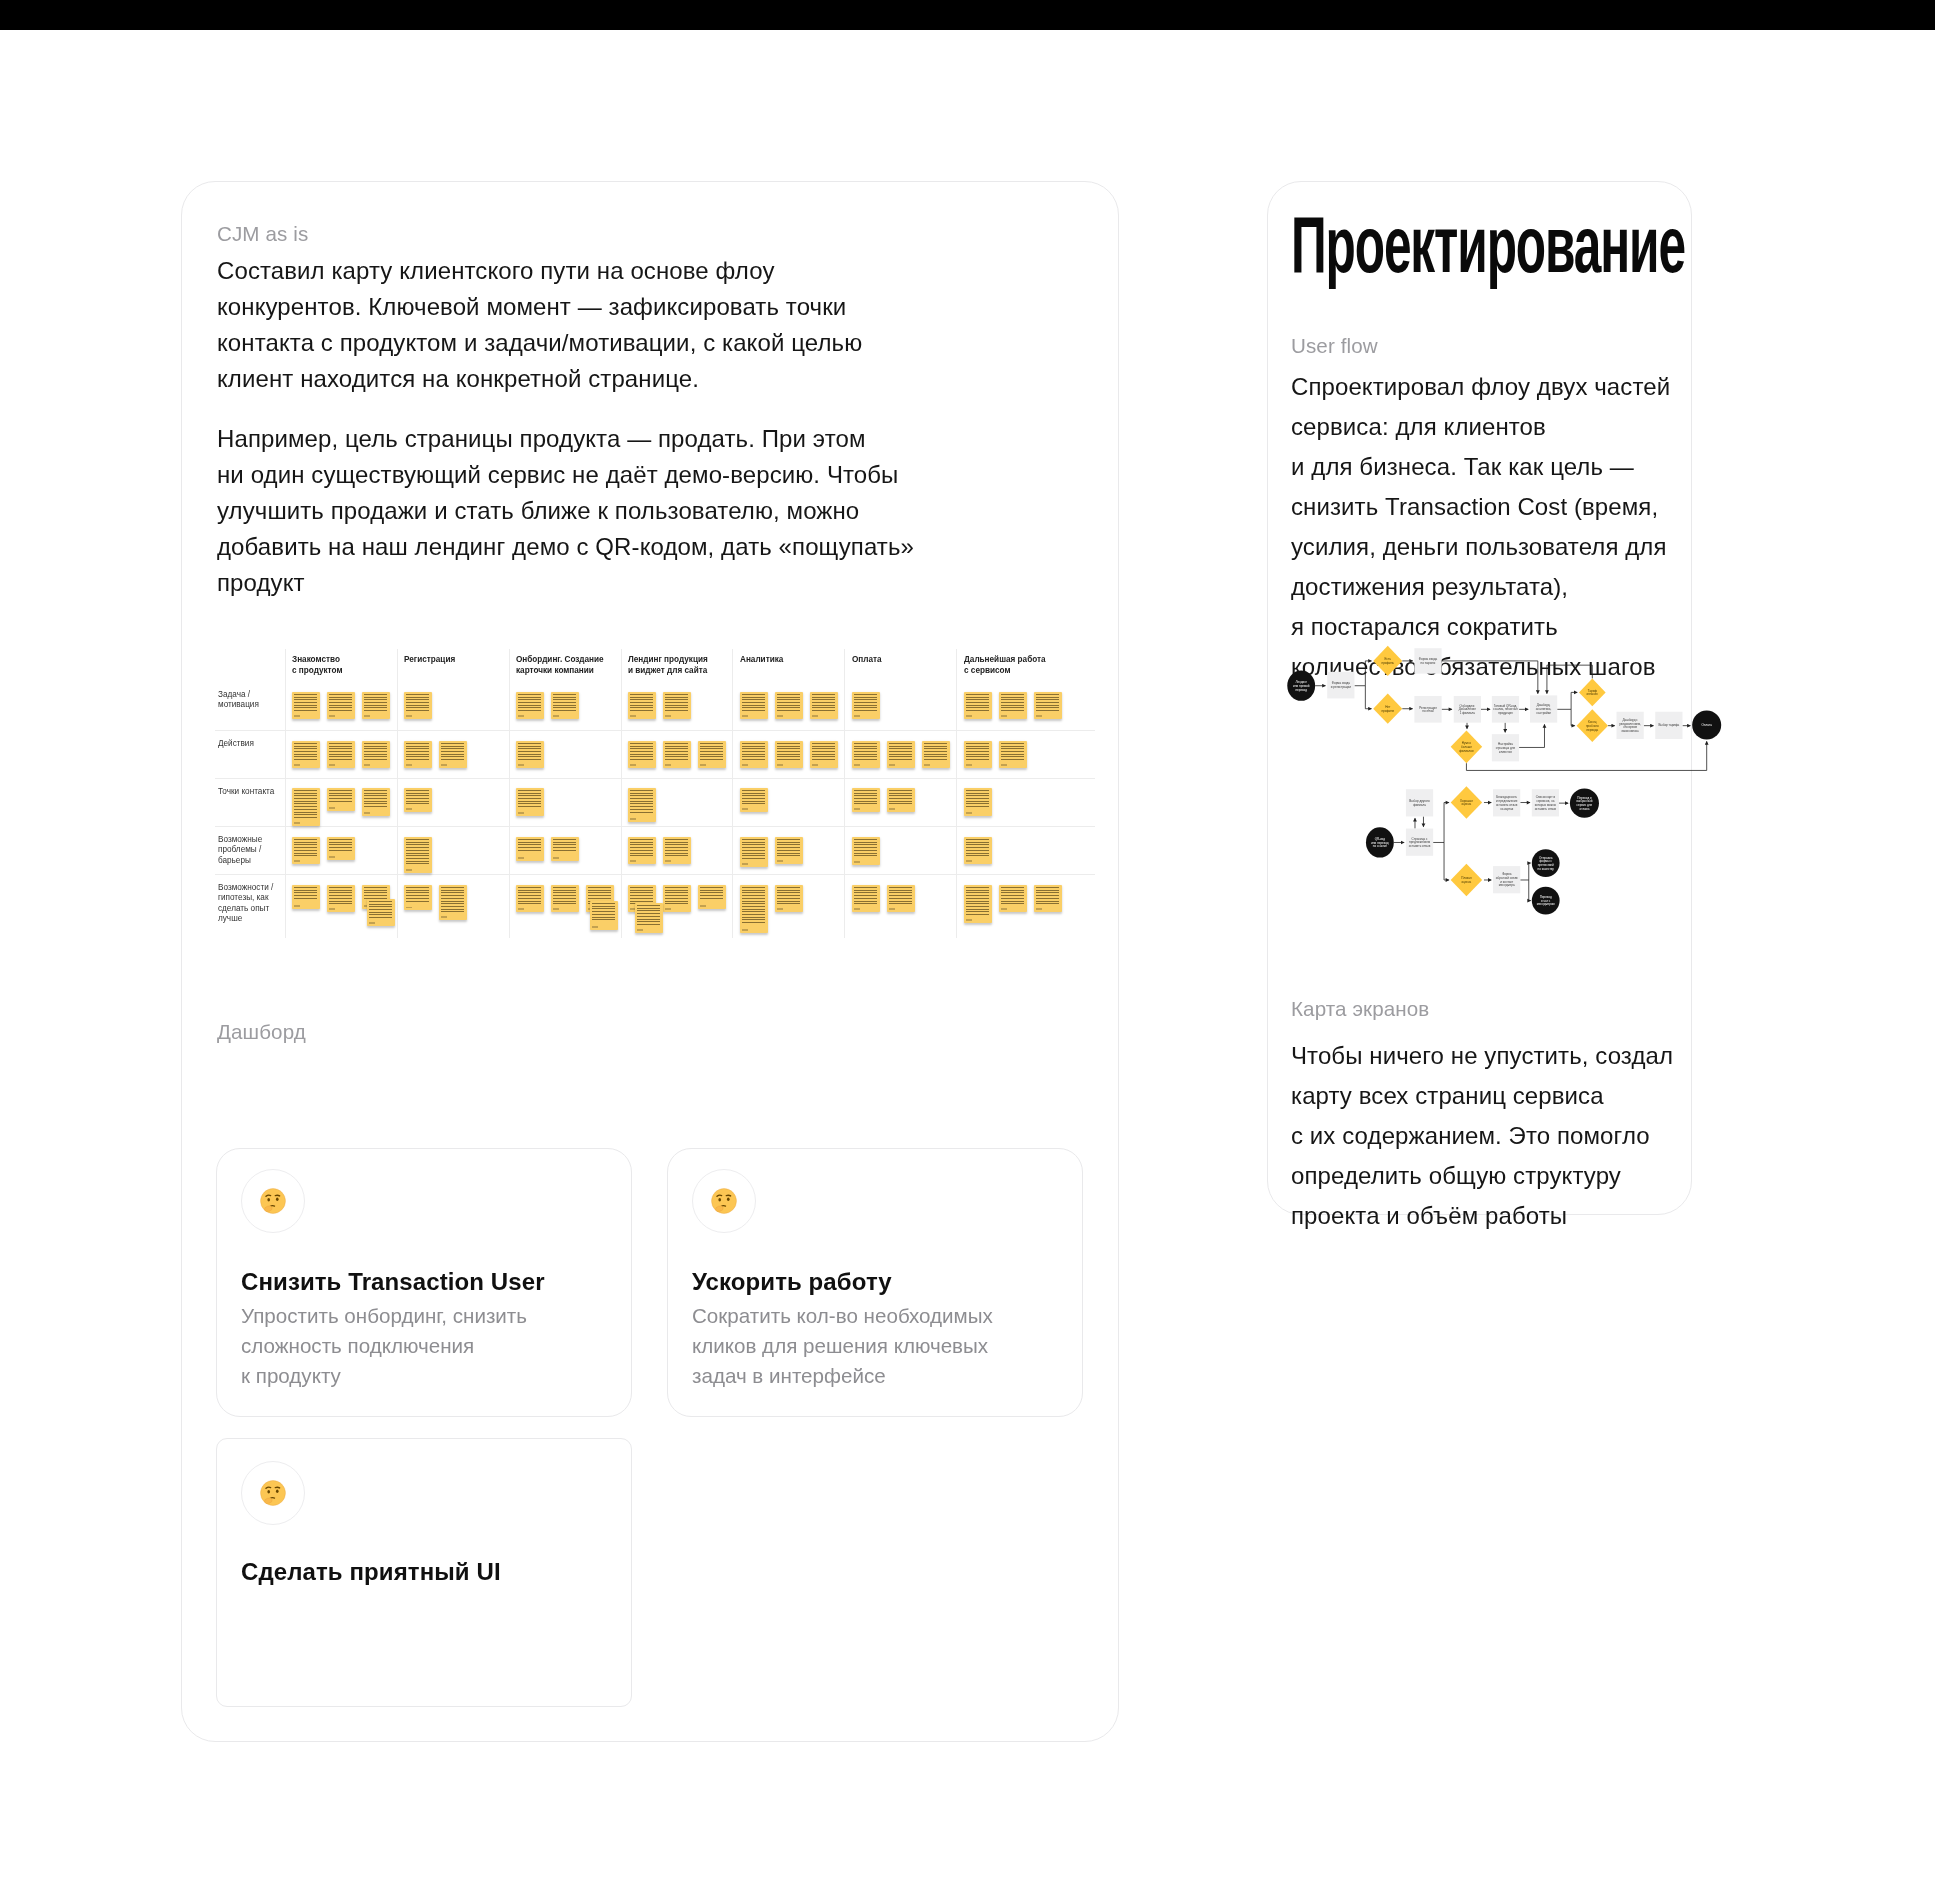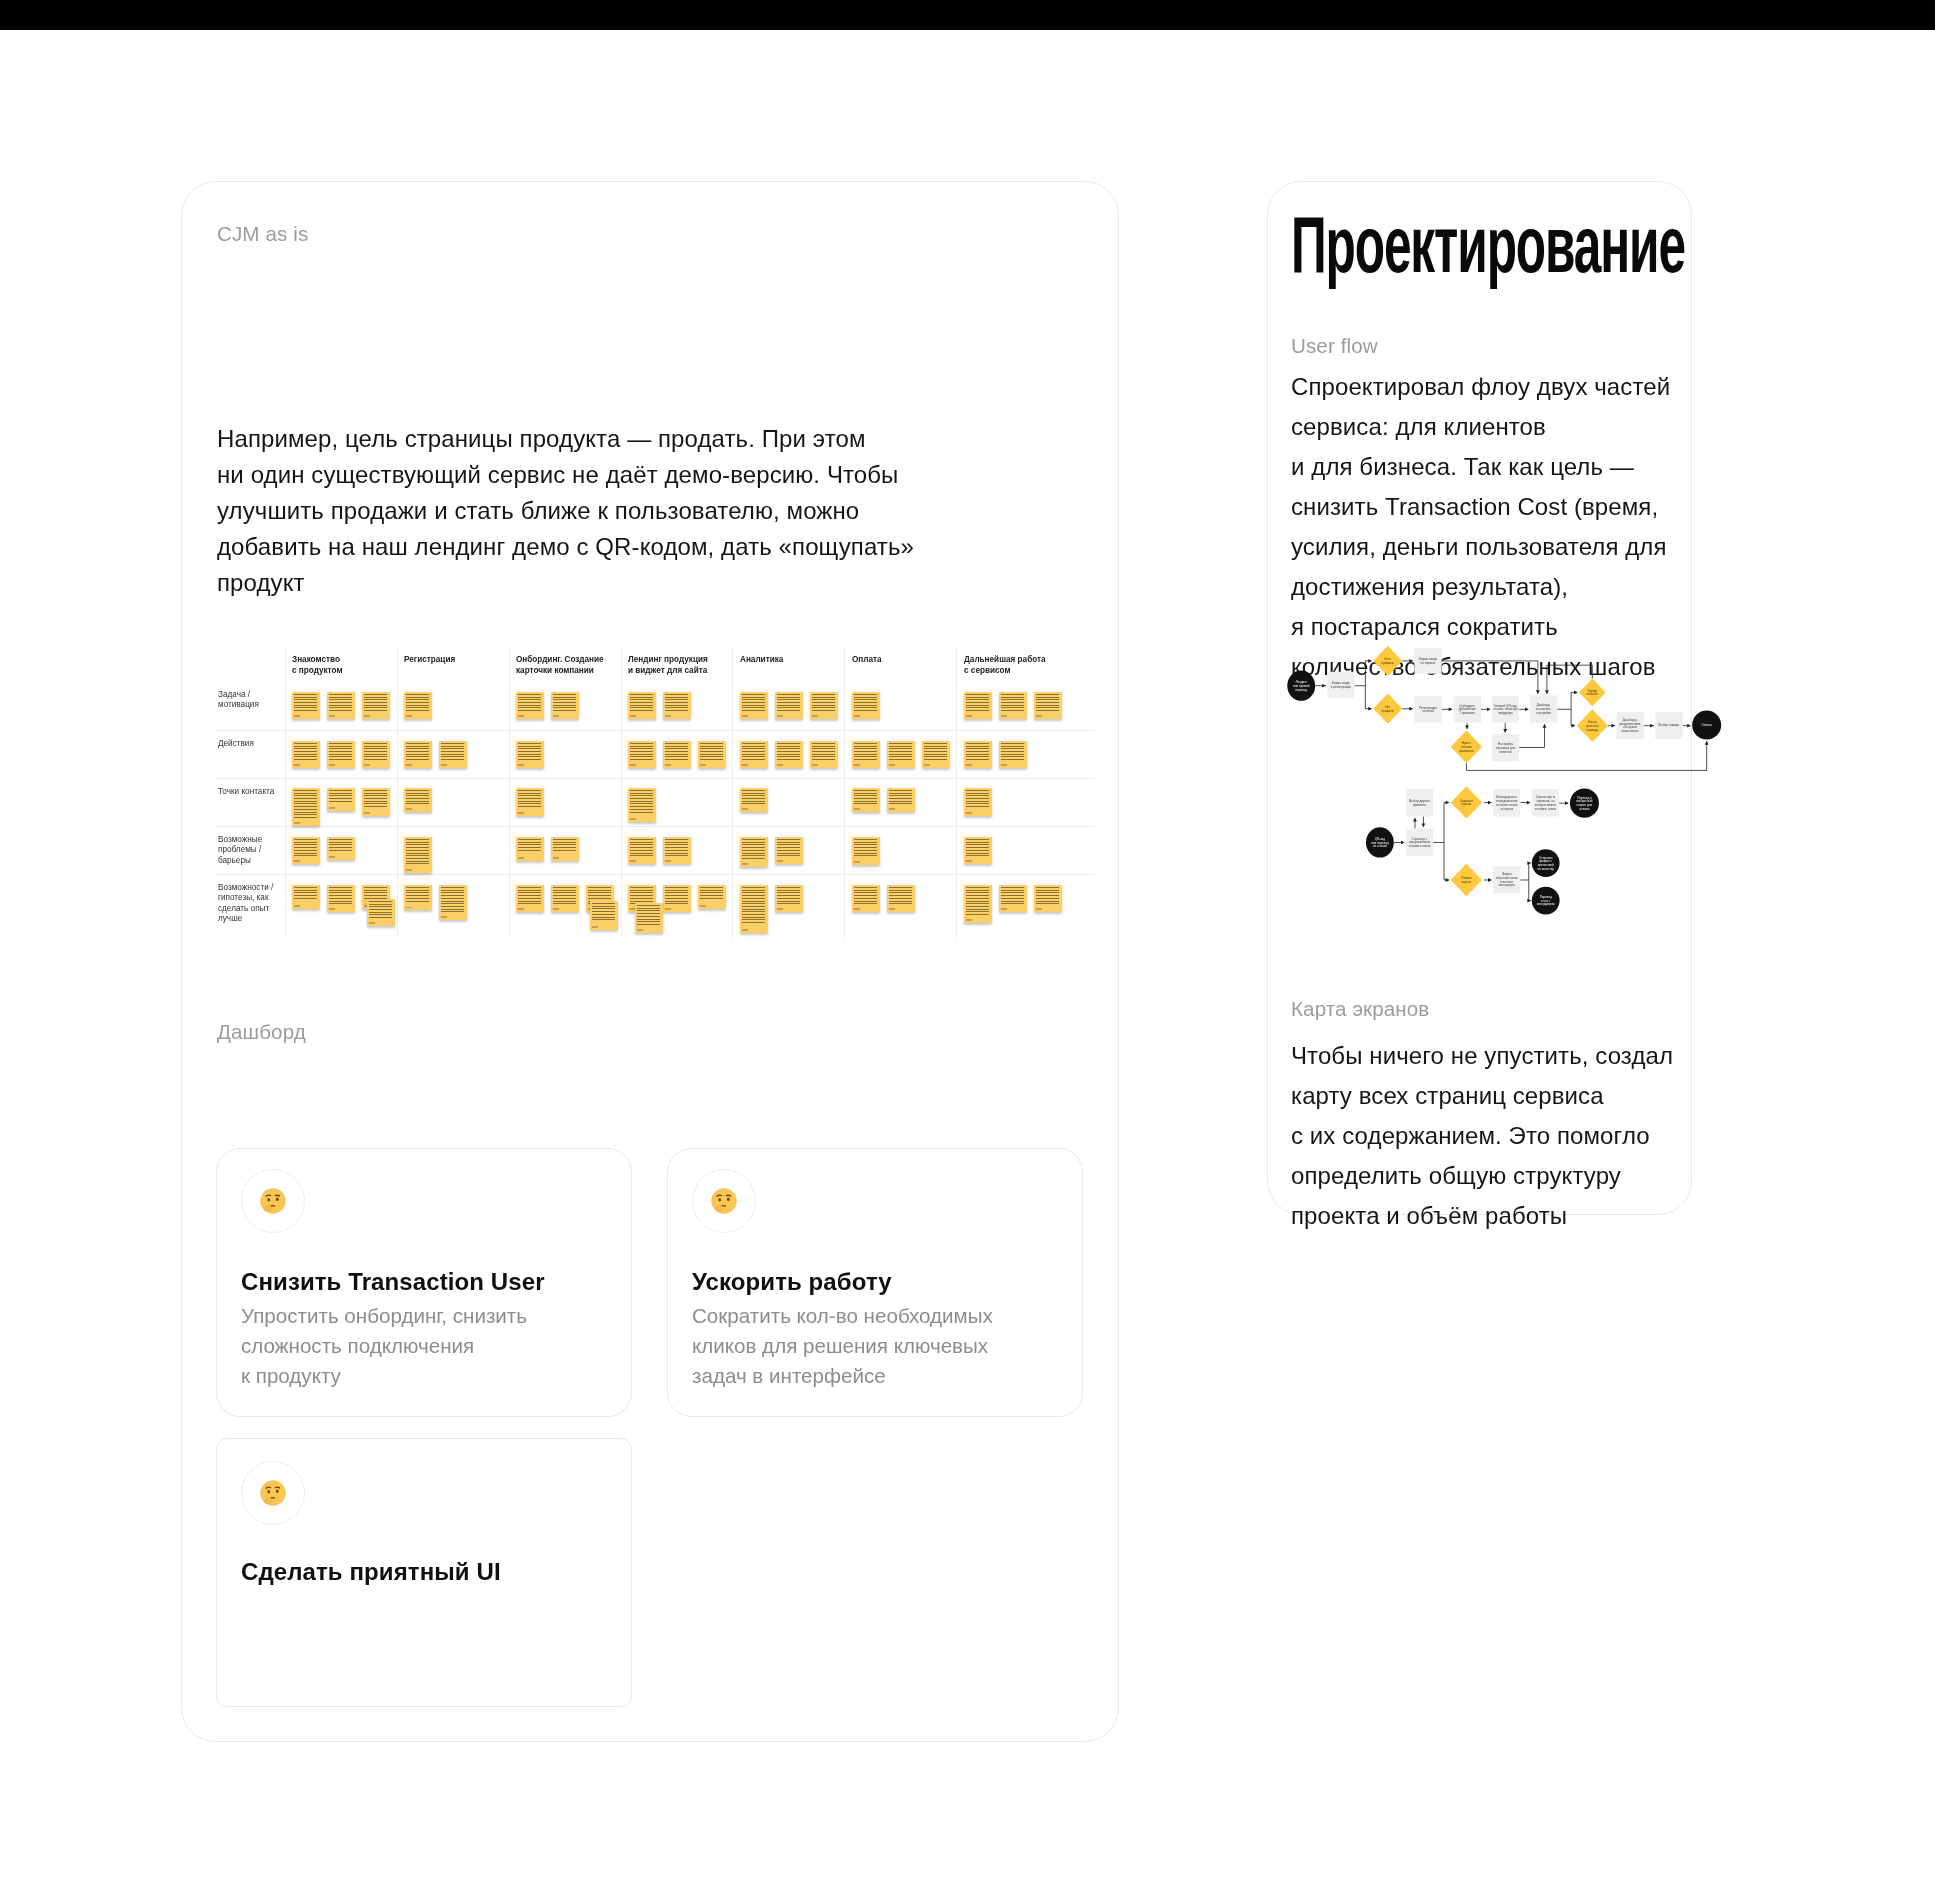--- a/index.html
+++ b/index.html
@@ -66,20 +66,24 @@
   #flow-svg { position:absolute; left:9px; top:454px; width:466px; height:327px; }
   #flow-svg text { font-family:"Liberation Sans", sans-serif; }
 </style>
 </head>
 <body>
 
 <div class="topbar"></div>
 
 <section class="card" id="card-left">
   <div class="lbl" style="left:35px; top:40px;">CJM as is</div>
+  <div class="para" style="left:35px; top:71px; width:750px;">Составил карту клиентского пути на основе флоу
+конкурентов. Ключевой момент — зафиксировать точки
+контакта с продуктом и задачи/мотивации, с какой целью
+клиент находится на конкретной странице.</div>
   <div class="para" style="left:35px; top:239px; width:750px;">Например, цель страницы продукта — продать. При этом
 ни один существующий сервис не даёт демо-версию. Чтобы
 улучшить продажи и стать ближе к пользователю, можно
 добавить на наш лендинг демо с QR-кодом, дать «пощупать»
 продукт</div>
 
   <div id="cjm">
       <div class="cjm-hline" style="top:88px;"></div>
       <div class="cjm-hline" style="top:136px;"></div>
       <div class="cjm-hline" style="top:184px;"></div>

